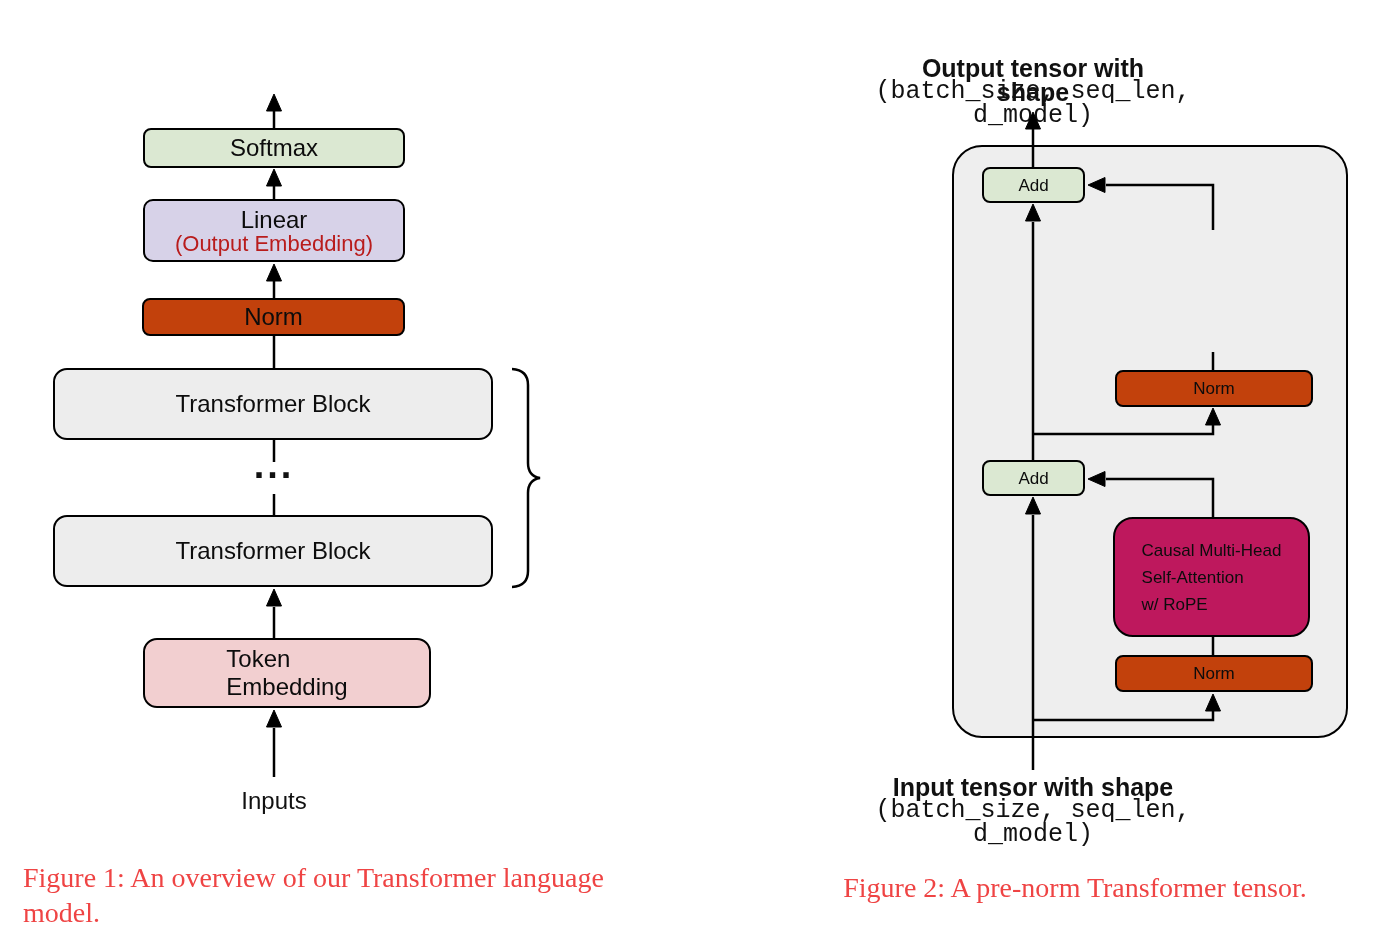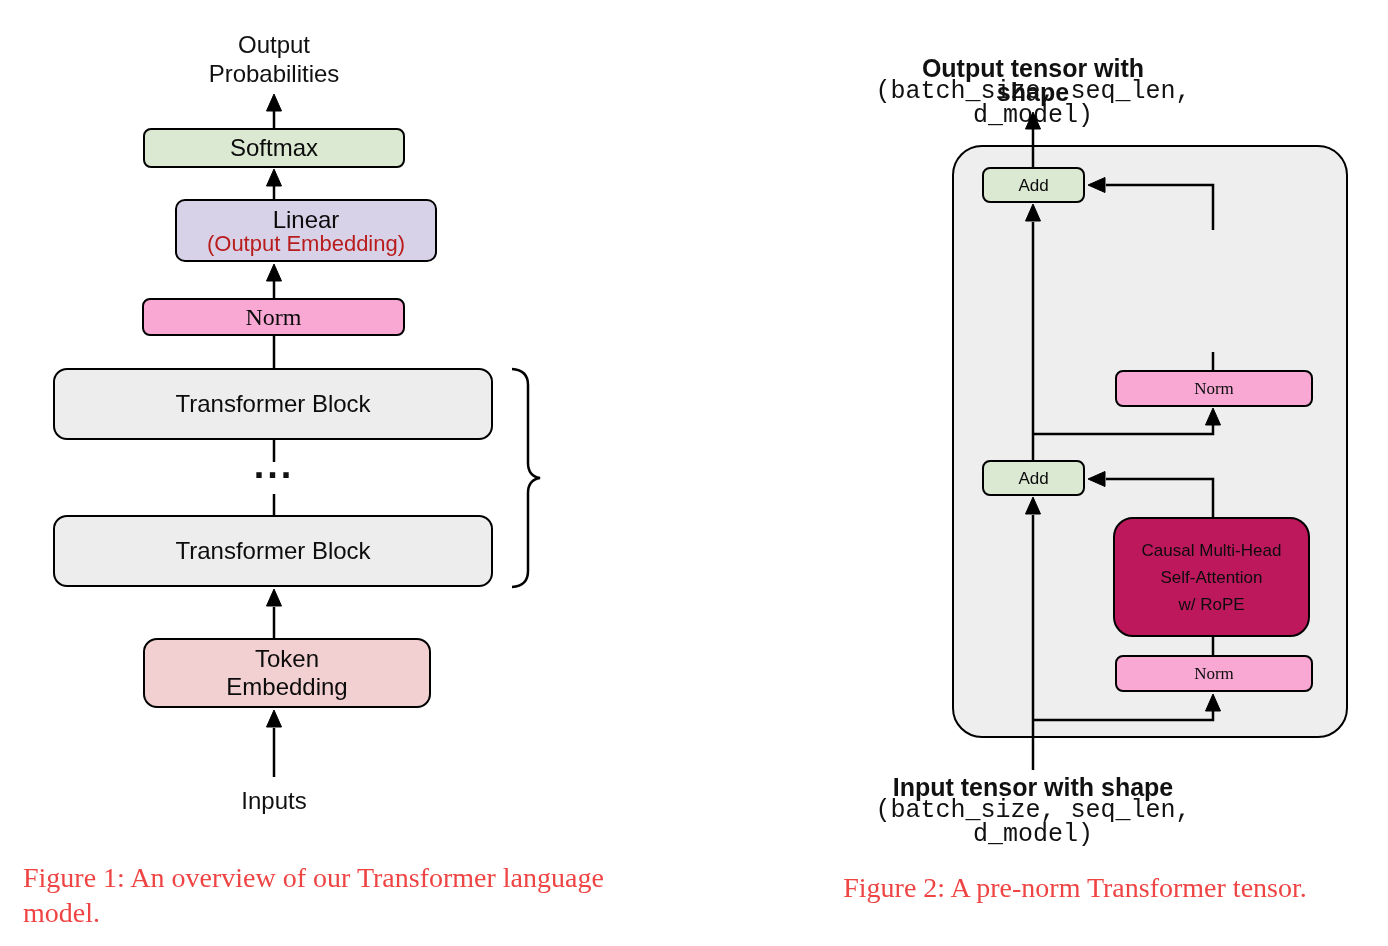--- a/index.html
+++ b/index.html
@@ -3,27 +3,27 @@
 <meta charset="utf-8">
 <style>
   html,body{margin:0;padding:0;background:#ffffff;}
   .canvas{position:relative;width:1388px;height:946px;background:#ffffff;overflow:hidden;
           font-family:"Liberation Sans",sans-serif;color:#111;}
   .abs{position:absolute;}
   svg.overlay{position:absolute;left:0;top:0;width:1388px;height:946px;pointer-events:none;}
   svg.overlay path{stroke:#000;stroke-width:2.5;fill:none;}
   svg.overlay polygon{fill:#000;stroke:#000;stroke-width:1;}
   .box{position:absolute;box-sizing:border-box;border:2px solid #000;display:flex;
-       flex-direction:column;align-items:center;justify-content:center;text-align:center;}
+       flex-direction:column;align-items:center;justify-content:center;}
   .box .lbl{white-space:pre-line;font-size:24px;line-height:28px;color:#0c0c0c;}
   .box .lbl2{white-space:pre-line;font-size:17px;line-height:27px;color:#0c0c0c;}
   .box .sub{font-size:22px;line-height:22px;color:#b91c1c;}
   .green{background:#dbe8d2;}
-  .purple{background:#d7d2e8;margin-left:32px;}
-  .yellow{background:#f9a8d4;font-family:Liberation Serif, serif;}
+  .purple{background:#d7d2e8;}
+  .yellow{background:#c2410c;}
   .grayblk{background:#ededed;}
   .pink{background:#f2cfd0;}
   .blue{background:#cfe0f1;}
   .orange{background:#be185d;}
   .container-box{position:absolute;box-sizing:border-box;border:2.5px solid #000;
                  background:#eeeeee;border-radius:30px;}
   .txt{position:absolute;text-align:center;}
   .pre{white-space:pre-line;}
   .b{font-weight:bold;}
   .mono{font-family:"Liberation Mono",monospace;}
@@ -33,22 +33,20 @@
   .f22m{font-size:22px;line-height:27px;}
   .f23{font-size:23px;line-height:26px;}
   .cap{font-size:28px;line-height:35px;color:#ef4444;}
   .dots{font-size:38px;font-weight:800;letter-spacing:3px;line-height:42px;}
 </style>
 </head>
 <body>
 
 <div class="canvas">
 
-  <div class="txt pre f24" style="left:164px;top:30px;width:220px;">Output
-Probabilities</div>
 
   <div class="box green" style="left:143px;top:128px;width:262px;height:40px;border-radius:8px;">
     <span class="lbl">Softmax</span>
   </div>
 
   <div class="box purple" style="left:143px;top:199px;width:262px;height:63px;border-radius:10px;">
     <span class="lbl" style="line-height:26px;">Linear</span>
     <span class="sub">(Output Embedding)</span>
   </div>
 

